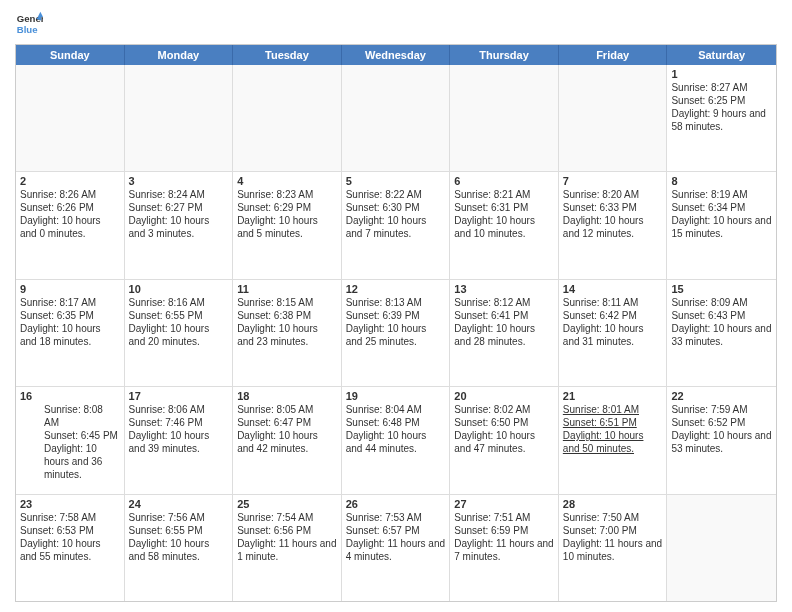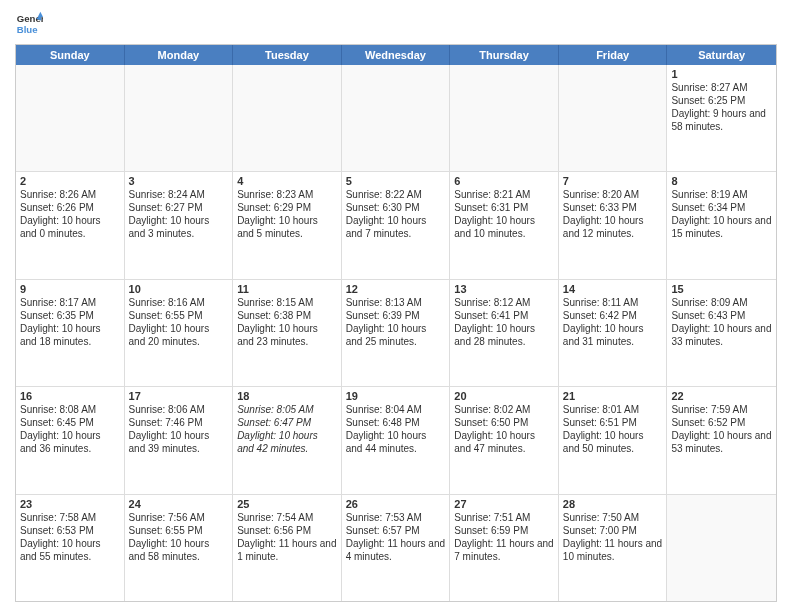--- a/index.html
+++ b/index.html
@@ -231,51 +231,51 @@
           <div class="cal-cell">
             <span class="day-number">15</span>
             <div class="cell-text" style="white-space: pre-line;">Sunrise: 8:09 AM
 Sunset: 6:43 PM
 Daylight: 10 hours and 33 minutes.</div>
           </div>
         </div>
         <div class="cal-row">
           <div class="cal-cell">
             <span class="day-number">16</span>
-            <div class="cell-text" style="white-space: pre-line;">Sunrise: 8:08 AM
+            <div class="cell-text" style="white-space: pre-line; margin-left: 24px;">Sunrise: 8:08 AM
 Sunset: 6:45 PM
 Daylight: 10 hours and 36 minutes.</div>
           </div>
           <div class="cal-cell">
             <span class="day-number">17</span>
             <div class="cell-text" style="white-space: pre-line;">Sunrise: 8:06 AM
 Sunset: 7:46 PM
 Daylight: 10 hours and 39 minutes.</div>
           </div>
           <div class="cal-cell">
             <span class="day-number">18</span>
-            <div class="cell-text" style="white-space: pre-line; font-style: italic;">Sunrise: 8:05 AM
+            <div class="cell-text" style="white-space: pre-line;">Sunrise: 8:05 AM
 Sunset: 6:47 PM
 Daylight: 10 hours and 42 minutes.</div>
           </div>
           <div class="cal-cell">
             <span class="day-number">19</span>
             <div class="cell-text" style="white-space: pre-line;">Sunrise: 8:04 AM
 Sunset: 6:48 PM
 Daylight: 10 hours and 44 minutes.</div>
           </div>
           <div class="cal-cell">
             <span class="day-number">20</span>
             <div class="cell-text" style="white-space: pre-line;">Sunrise: 8:02 AM
 Sunset: 6:50 PM
 Daylight: 10 hours and 47 minutes.</div>
           </div>
           <div class="cal-cell">
             <span class="day-number">21</span>
-            <div class="cell-text" style="white-space: pre-line;">Sunrise: 8:01 AM
+            <div class="cell-text" style="white-space: pre-line; text-decoration: underline;">Sunrise: 8:01 AM
 Sunset: 6:51 PM
 Daylight: 10 hours and 50 minutes.</div>
           </div>
           <div class="cal-cell">
             <span class="day-number">22</span>
             <div class="cell-text" style="white-space: pre-line;">Sunrise: 7:59 AM
 Sunset: 6:52 PM
 Daylight: 10 hours and 53 minutes.</div>
           </div>
         </div>

